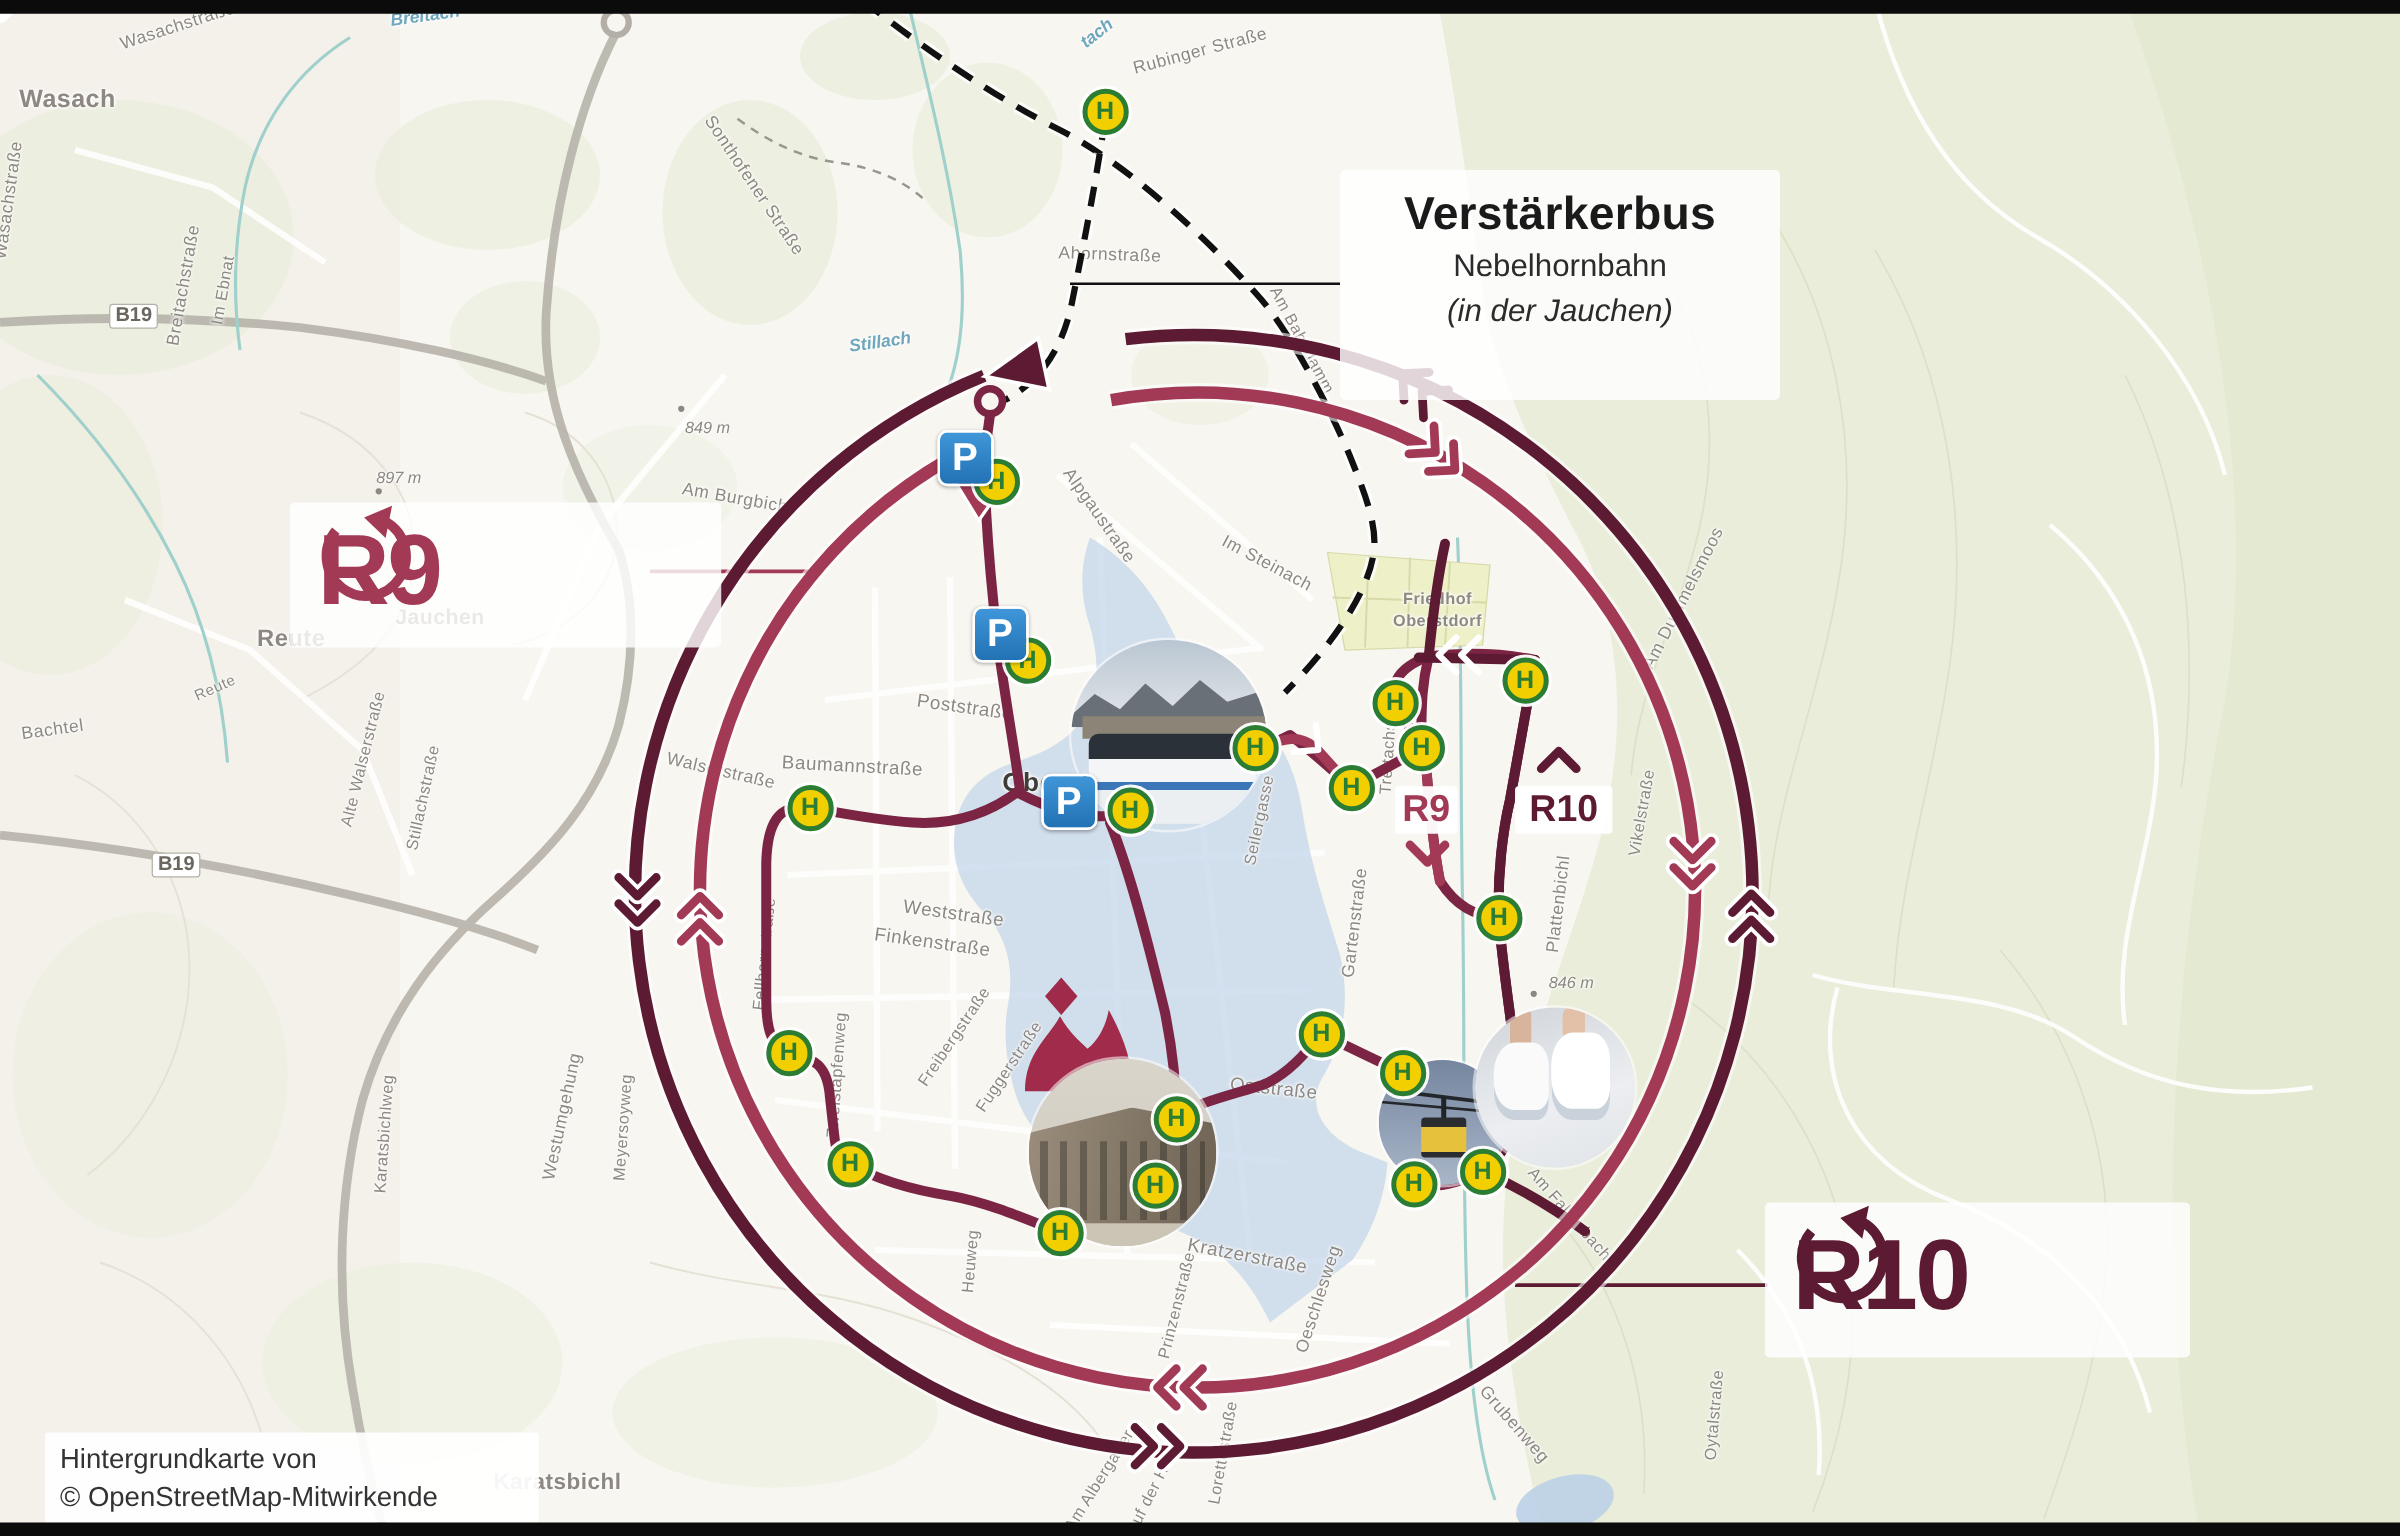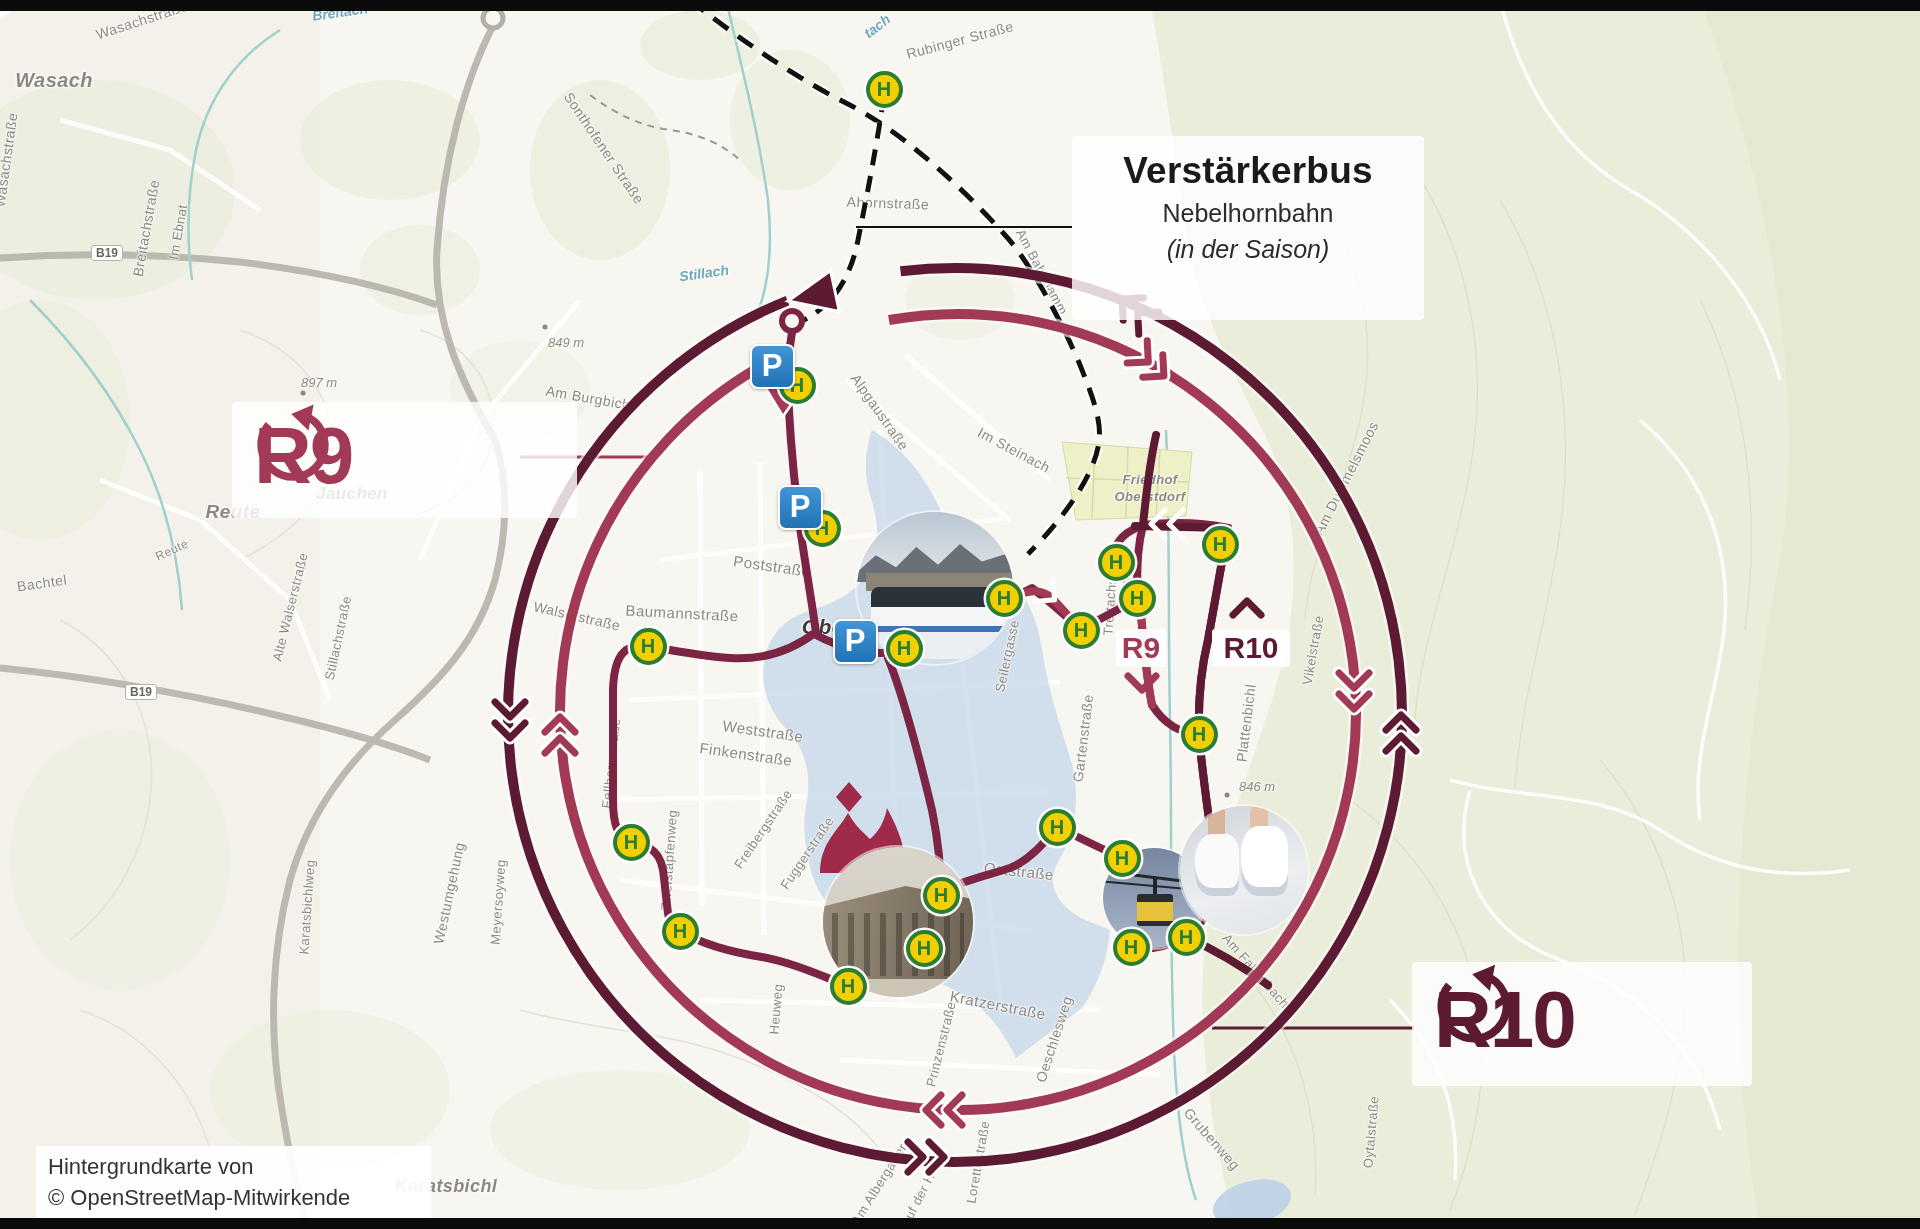--- a/index.html
+++ b/index.html
@@ -17,27 +17,27 @@
   #markers-layer{position:absolute;inset:0;z-index:4;}
   #panels-layer{position:absolute;inset:0;z-index:5;}
   .bar{position:absolute;left:0;width:1920px;height:11px;background:#0b0b0b;z-index:6;}
   .bar.top{top:0;} .bar.bottom{bottom:0;}
 
   
   .mlabel{position:absolute;white-space:nowrap;transform:translate(-50%,-50%);
           color:var(--labelGray);
           text-shadow:0 0 2px #fff,0 0 3px #fff,0 0 4px #fff;}
   .street{font-size:14px;letter-spacing:.5px;}
-  .place{font-weight:bold;letter-spacing:.4px;font-style:italic;}
+  .place{font-weight:bold;letter-spacing:.4px;}
   .place.dark{color:#3f3c38;}
   .water{color:#6fa7bc;font-style:italic;font-size:14px;font-weight:bold;}
   .elev{font-style:italic;font-size:13px;color:#8d8881;}
   .badge{position:absolute;transform:translate(-50%,-50%);background:#fff;
          border:1.5px solid #b5b1a8;border-radius:3px;padding:0px 4px;
-         font-size:12px;font-weight:bold;color:#6b675f;}
+         font-size:16px;font-weight:bold;color:#6b675f;}
 
   
   .hstop{position:absolute;box-sizing:border-box;width:37px;height:37px;margin:-18.5px 0 0 -18.5px;
          border-radius:50%;background:var(--stopY);border:4.5px solid var(--stopG);
          box-shadow:0 0 0 2.5px rgba(255,255,255,.95);
          display:flex;align-items:center;justify-content:center;
          font-weight:800;font-size:20px;color:var(--stopG);}
   .pmark{position:absolute;box-sizing:border-box;width:45px;height:45px;margin:-22.5px 0 0 -22.5px;
          border-radius:8px;background:linear-gradient(180deg,#3f96d8,#2272b4);
          border:2.5px solid #fff;box-shadow:0 1px 3px rgba(0,0,0,.3);
@@ -482,21 +482,21 @@
       </div>
       <div class="pmark" style="left: 855px; top: 641px;">
         <span>P</span>
       </div>
     </div>
 
   <div id="panels-layer">
     <div class="panel" id="verst-panel">
       <div class="v-title">Verstärkerbus</div>
       <div class="v-line">Nebelhornbahn</div>
-      <div class="v-line it">(in der Saison)</div>
+      <div class="v-line it">(in der Jauchen)</div>
     </div>
 
     <div class="panel route-callout" id="r9-panel">
       <svg class="loop-icon" width="86" height="86" viewBox="-50 -50 100 100">
         <path d="M -28.3,-23.8 A 37 37 0 1 0 18.5,-32" fill="none" stroke="var(--r9)" stroke-width="9"></path>
         <path d="M -2,-36 L 24,-47 L 18,-17 Z" fill="var(--r9)"></path>
       </svg>
       <span class="bigR">R9</span>
     </div>
 

